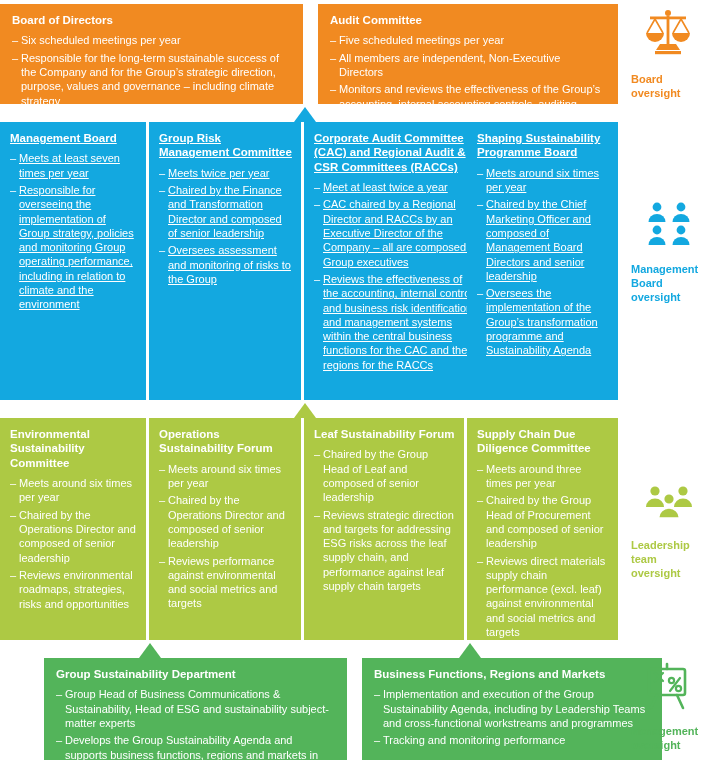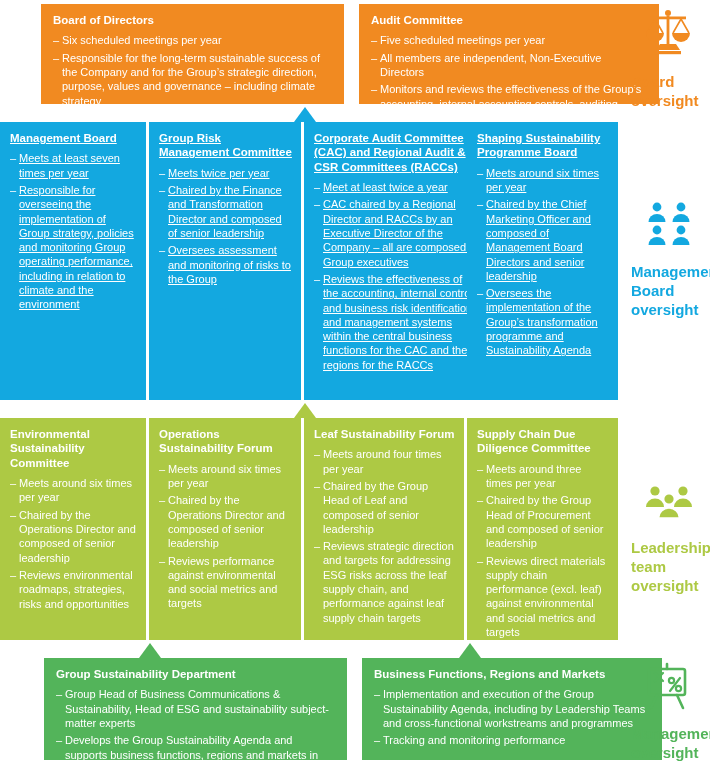--- a/index.html
+++ b/index.html
@@ -1,21 +1,21 @@
 <!DOCTYPE html>
 <html style="--orange: #F18A21; --blue: #13A8E0; --lightgreen: #ADC944; --green: #53B45A; --text_on_band: #FFFFFF; --background: #FFFFFF;"><head>
 <meta charset="utf-8">
 <style>
   * { margin:0; padding:0; box-sizing:border-box; }
   html,body { background:#ffffff; }
   body { font-family:"Liberation Sans", sans-serif; }
   .page { position:relative; width:710px; height:764px; background:#fff; overflow:hidden; }
 
   .box { position:absolute; color:#fff; padding:9px 10px 8px 12px; }
-  .c-orange { background:var(--orange);margin-left:41px; }
+  .c-orange { background:var(--orange); }
   .c-blue { background:var(--blue);text-decoration:underline; }
   .c-lightgreen { background:var(--lightgreen); }
   .c-green { background:var(--green);margin-left:44px; }
 
   .box h3 { font-size:11.5px; font-weight:bold; line-height:1.25; margin-bottom:6px; }
   .box ul { list-style:none; }
   .box li { position:relative; font-size:11px; line-height:1.3; padding-left:9px; margin-bottom:3px; }
   .box li::before { content:"–"; position:absolute; left:0; top:0; }
 
   .wide { padding:9px 14px 8px 12px; }
@@ -24,21 +24,21 @@
   .tri { position:absolute; width:0; height:0;
          border-left:11px solid transparent; border-right:11px solid transparent;
          border-bottom:15px solid #000; }
   .tri-blue { border-bottom-color:var(--blue); }
   .tri-lightgreen { border-bottom-color:var(--lightgreen); }
   .tri-green { border-bottom-color:var(--green); }
 
   .side-entry { position:absolute; left:628px; width:80px; }
   .side-entry .icon { display:block; margin-left:14px; }
   .side-entry .side-label { display:block; margin-top:9px; padding-left:3px;
-        font-size:15px; font-weight:bold; line-height:1.25; }
+        font-size:11px; font-weight:bold; line-height:1.25; }
   .s-orange { color:var(--orange); }
   .s-blue { color:var(--blue); }
   .s-lightgreen { color:var(--lightgreen); }
   .s-green { color:var(--green); }
 </style>
 </head>
 <body>
 
 <div class="page">
 
@@ -106,21 +106,20 @@
     <h3>Operations Sustainability Forum</h3>
     <ul>
       <li>Meets around six times per year</li>
       <li>Chaired by the Operations Director and composed of senior leadership</li>
       <li>Reviews performance against environmental and social metrics and targets</li>
     </ul>
   </div>
   <div class="box c-lightgreen narrow" style="left:304px;top:418px;width:160px;height:222px">
     <h3>Leaf Sustainability Forum</h3>
     <ul>
-      <li>Meets around four times per year</li>
       <li>Chaired by the Group Head of Leaf and composed of senior leadership</li>
       <li>Reviews strategic direction and targets for addressing ESG risks across the leaf supply chain, and performance against leaf supply chain targets</li>
     </ul>
   </div>
   <div class="box c-lightgreen narrow" style="left:467px;top:418px;width:151px;height:222px">
     <h3>Supply Chain Due Diligence Committee</h3>
     <ul>
       <li>Meets around three times per year</li>
       <li>Chaired by the Group Head of Procurement and composed of senior leadership</li>
       <li>Reviews direct materials supply chain performance (excl. leaf) against environmental and social metrics and targets</li>

